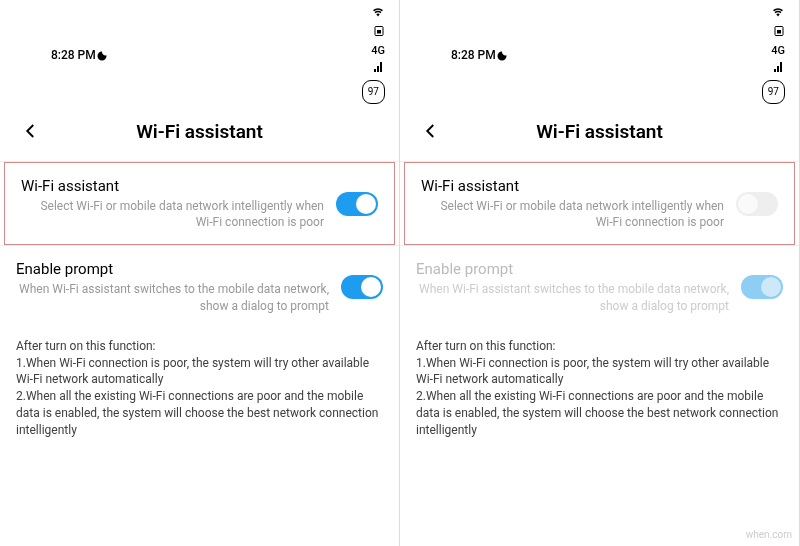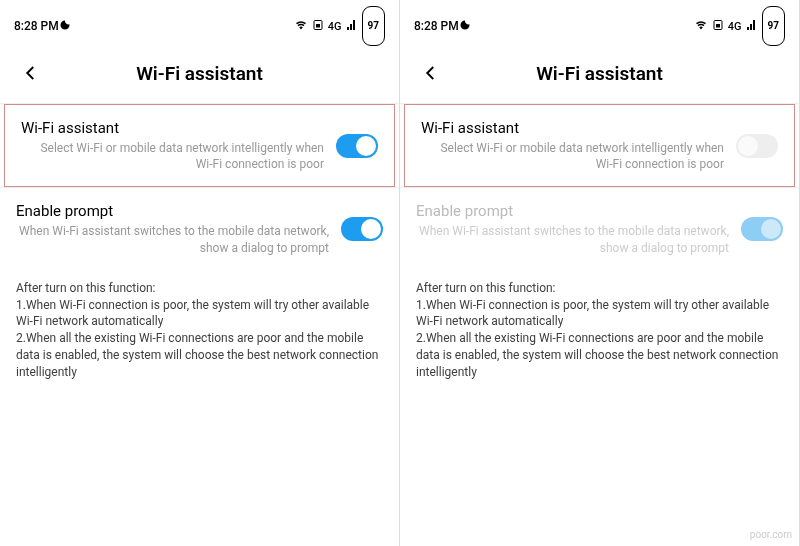--- a/index.html
+++ b/index.html
@@ -29,37 +29,39 @@
       display: flex;
       justify-content: space-between;
       align-items: center;
       padding: 6px 14px 4px 14px;
       font-size: 12px;
       font-weight: 500;
       color: #000;
     }
     .status-left {
       display: flex;
-      align-items: flex-start;
+      align-items: flex-end;
+      margin-left: 37px;
     }
     .status-right {
       display: flex;
-      align-items: center;
+      align-items: flex-end;
       gap: 4px;
+      flex-direction: column;
     }
     .moon-icon svg {
       display: block;
     }
     .battery-pill {
       border: 1px solid #000;
       border-radius: 9px;
-      padding: 12px 5px;
+      padding: 4px 5px;
       font-size: 10px;
       line-height: 14px;
-      font-weight: 700;
+      font-weight: 400;
     }
     .header {
       display: flex;
       align-items: center;
       padding: 12px 14px 18px 14px;
       position: relative;
     }
     .back-btn {
       position: absolute;
       left: 22px;
@@ -296,13 +298,13 @@
     <div class="toggle on faded">
         <div class="toggle-knob"></div>
       </div>
   </div>
 
   <div class="info-text" style="white-space: pre-line;">After turn on this function:
 1.When Wi-Fi connection is poor, the system will try other available Wi-Fi network automatically
 2.When all the existing Wi-Fi connections are poor and the mobile data is enabled, the system will choose the best network connection intelligently</div>
 </div>
 
-<div class="watermark">poor.com</div>
+<div class="watermark">when.com</div>
 
 </body></html>

